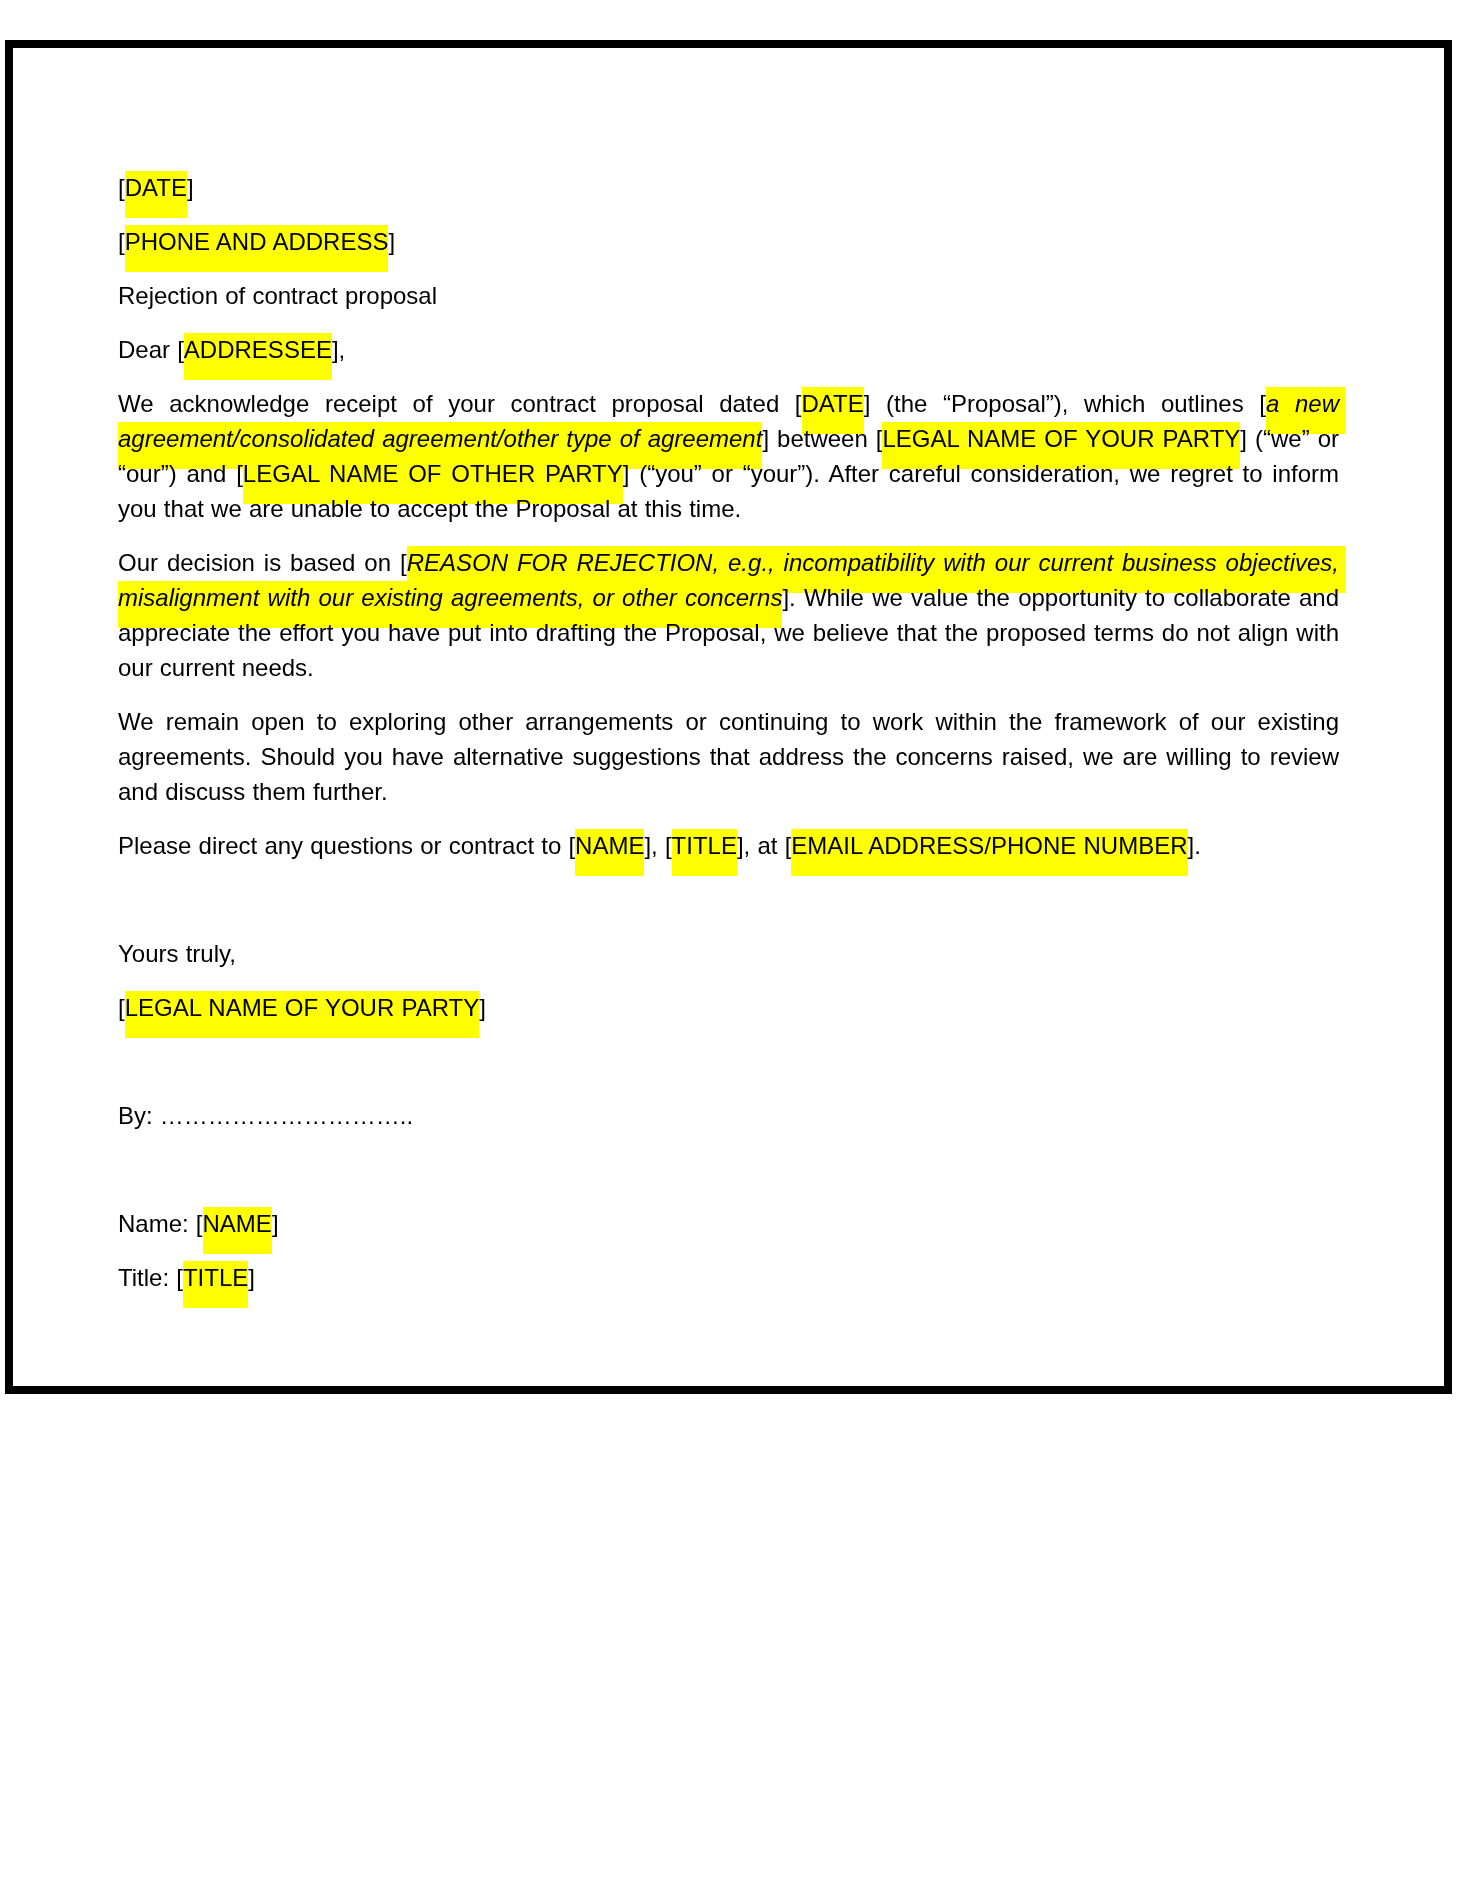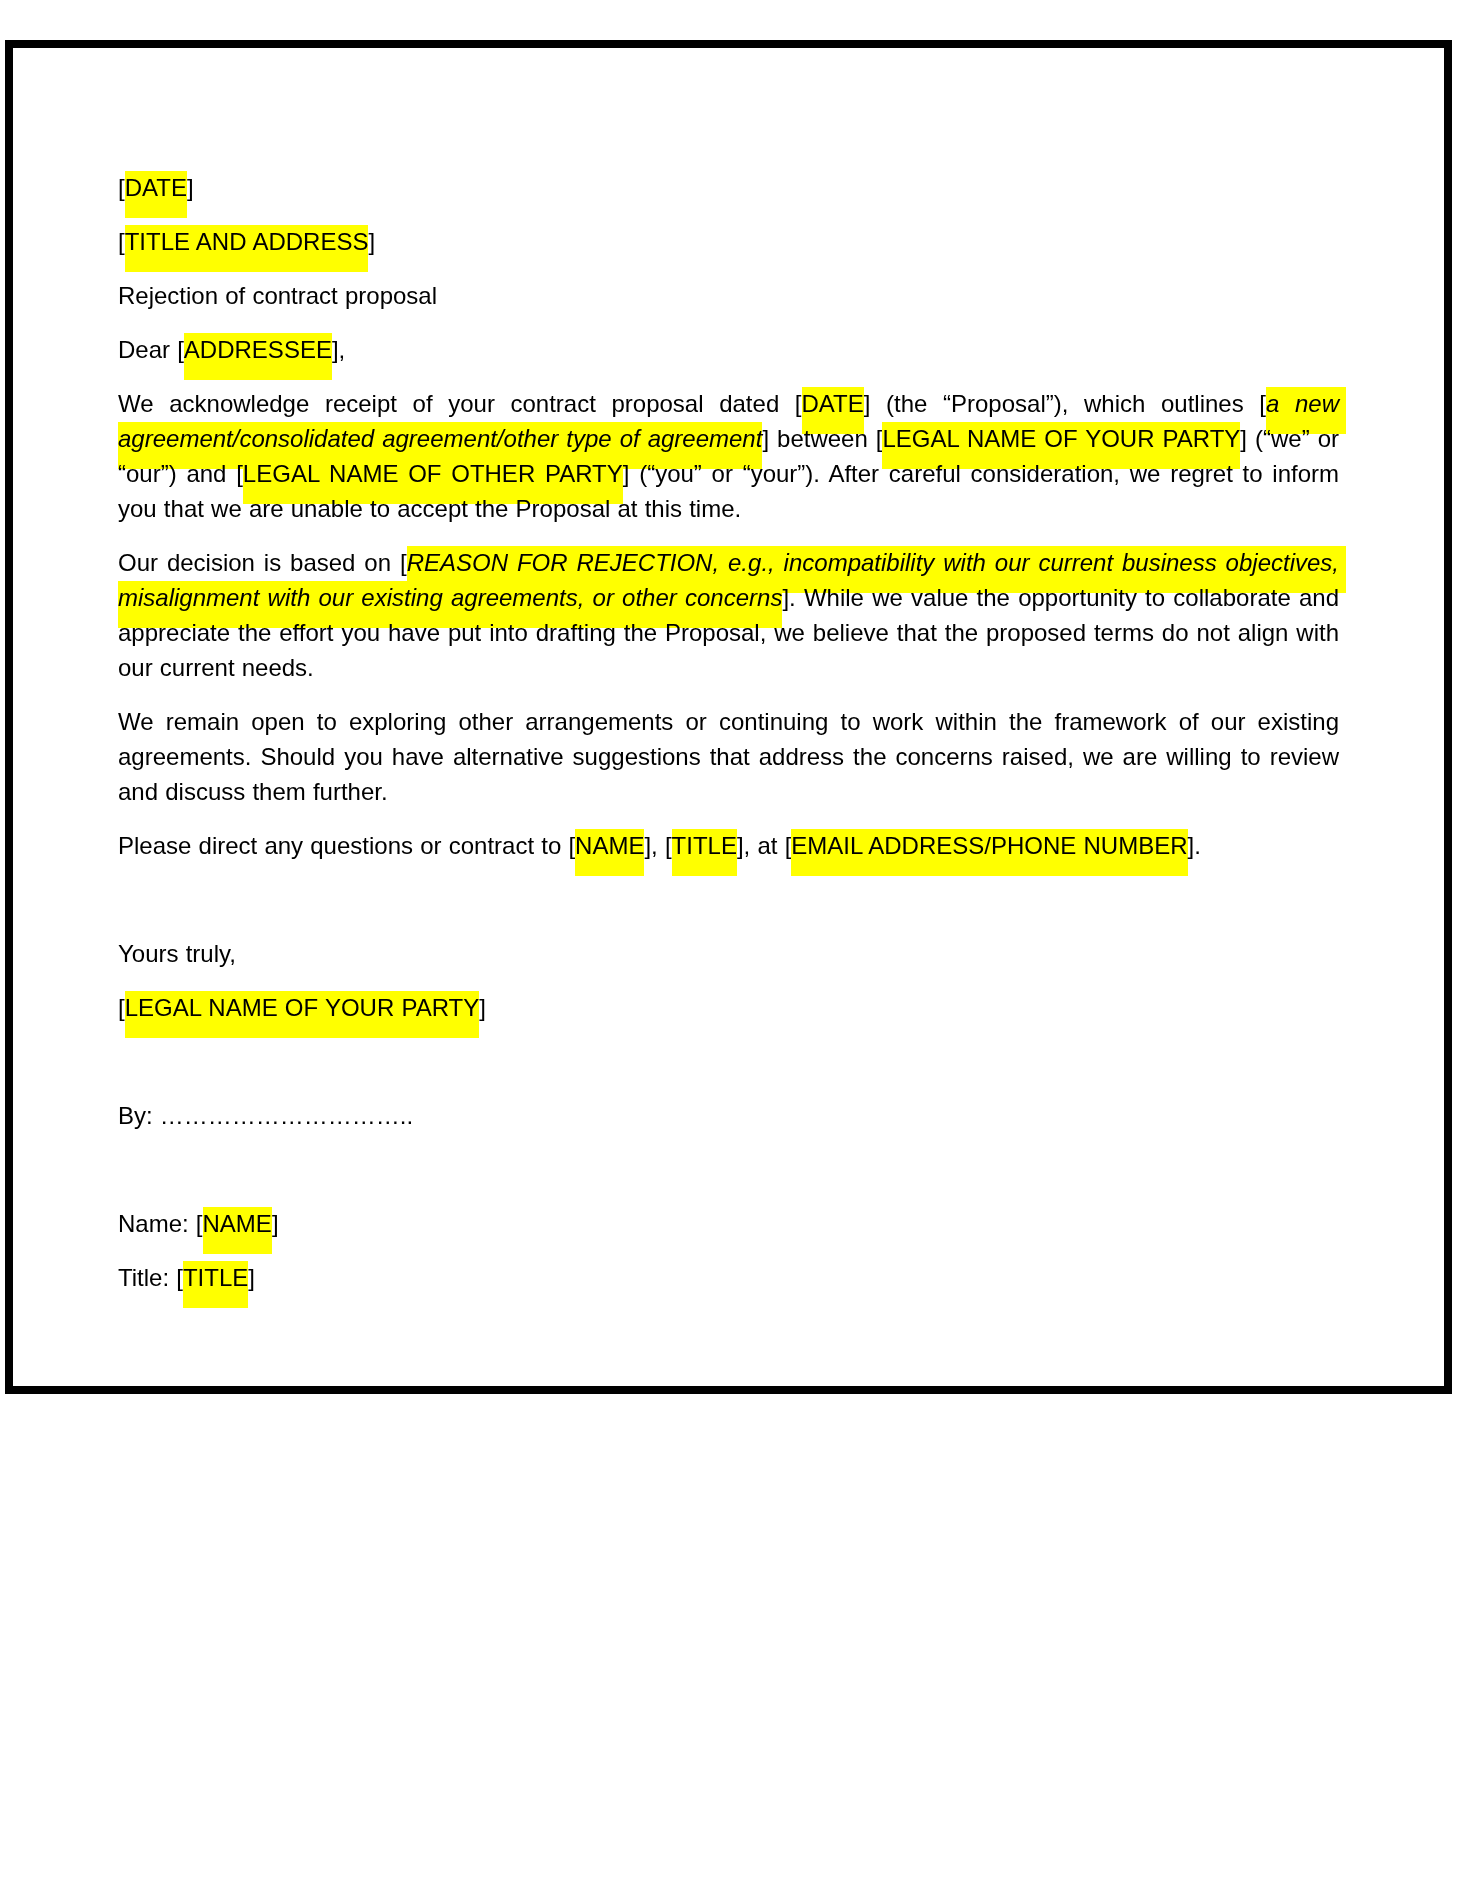--- a/index.html
+++ b/index.html
@@ -49,21 +49,21 @@
     -webkit-box-decoration-break: clone;
     box-decoration-break: clone;
   }
 </style>
 </head>
 <body>
 
 <div class="page">
   <div class="content">
       <p class="block normal"><span class="seg">[</span><span class="seg hl">DATE</span><span class="seg">]</span></p>
-      <p class="block normal"><span class="seg">[</span><span class="seg hl">TITLE AND ADDRESS</span><span class="seg">]</span></p>
+      <p class="block normal"><span class="seg">[</span><span class="seg hl">PHONE AND ADDRESS</span><span class="seg">]</span></p>
       <p class="block heading"><span class="seg">Rejection of contract proposal</span></p>
       <p class="block normal"><span class="seg">Dear [</span><span class="seg hl">ADDRESSEE</span><span class="seg">],</span></p>
       <p class="block justify"><span class="seg">We acknowledge receipt of your contract proposal dated [</span><span class="seg hl">DATE</span><span class="seg">] (the “</span><span class="seg b">Proposal</span><span class="seg">”), which outlines [</span><span class="seg i hl">a new agreement/consolidated agreement/other type of agreement</span><span class="seg">] between [</span><span class="seg hl">LEGAL NAME OF YOUR PARTY</span><span class="seg">] (“</span><span class="seg b">we</span><span class="seg">” or “</span><span class="seg b">our</span><span class="seg">”) and [</span><span class="seg hl">LEGAL NAME OF OTHER PARTY</span><span class="seg">] (“</span><span class="seg b">you</span><span class="seg">” or “</span><span class="seg b">your</span><span class="seg">”). After careful consideration, we regret to inform you that we are unable to accept the Proposal at this time.</span></p>
       <p class="block justify"><span class="seg">Our decision is based on [</span><span class="seg i hl">REASON FOR REJECTION, e.g., incompatibility with our current business objectives, misalignment with our existing agreements, or other concerns</span><span class="seg">]. While we value the opportunity to collaborate and appreciate the effort you have put into drafting the Proposal, we believe that the proposed terms do not align with our current needs.</span></p>
       <p class="block justify"><span class="seg">We remain open to exploring other arrangements or continuing to work within the framework of our existing agreements. Should you have alternative suggestions that address the concerns raised, we are willing to review and discuss them further.</span></p>
       <p class="block normal"><span class="seg">Please direct any questions or contract to [</span><span class="seg hl">NAME</span><span class="seg">], [</span><span class="seg hl">TITLE</span><span class="seg">], at [</span><span class="seg hl">EMAIL ADDRESS/PHONE NUMBER</span><span class="seg">].</span></p>
       <p class="block spacer">&nbsp;</p>
       <p class="block normal"><span class="seg">Yours truly,</span></p>
       <p class="block normal"><span class="seg">[</span><span class="seg hl">LEGAL NAME OF YOUR PARTY</span><span class="seg">]</span></p>
       <p class="block spacer">&nbsp;</p>

